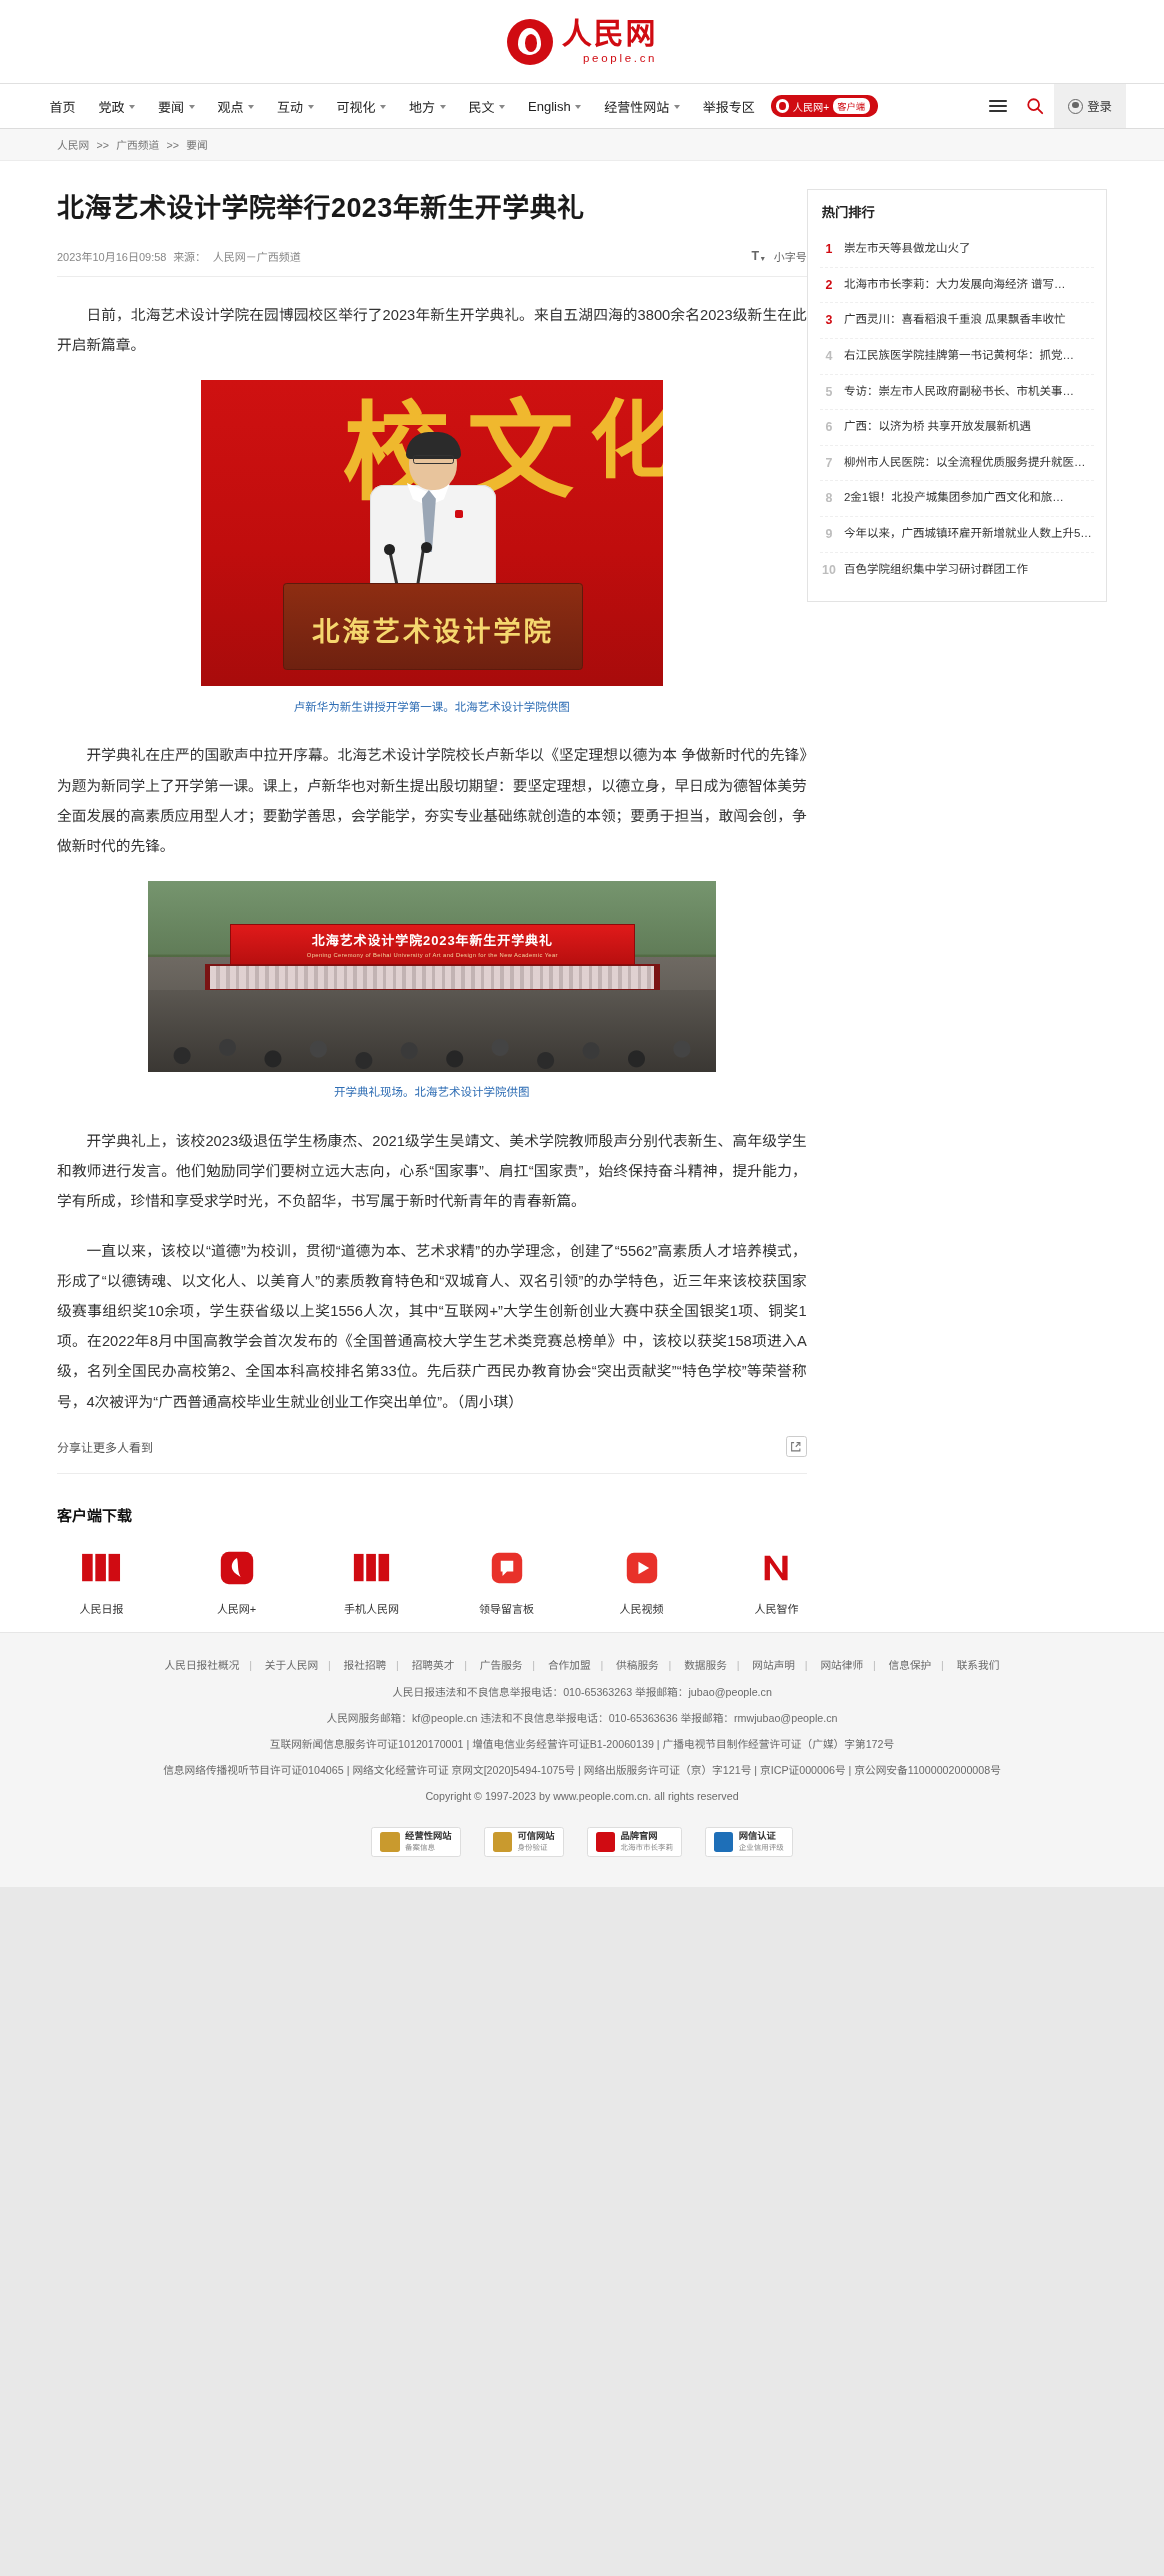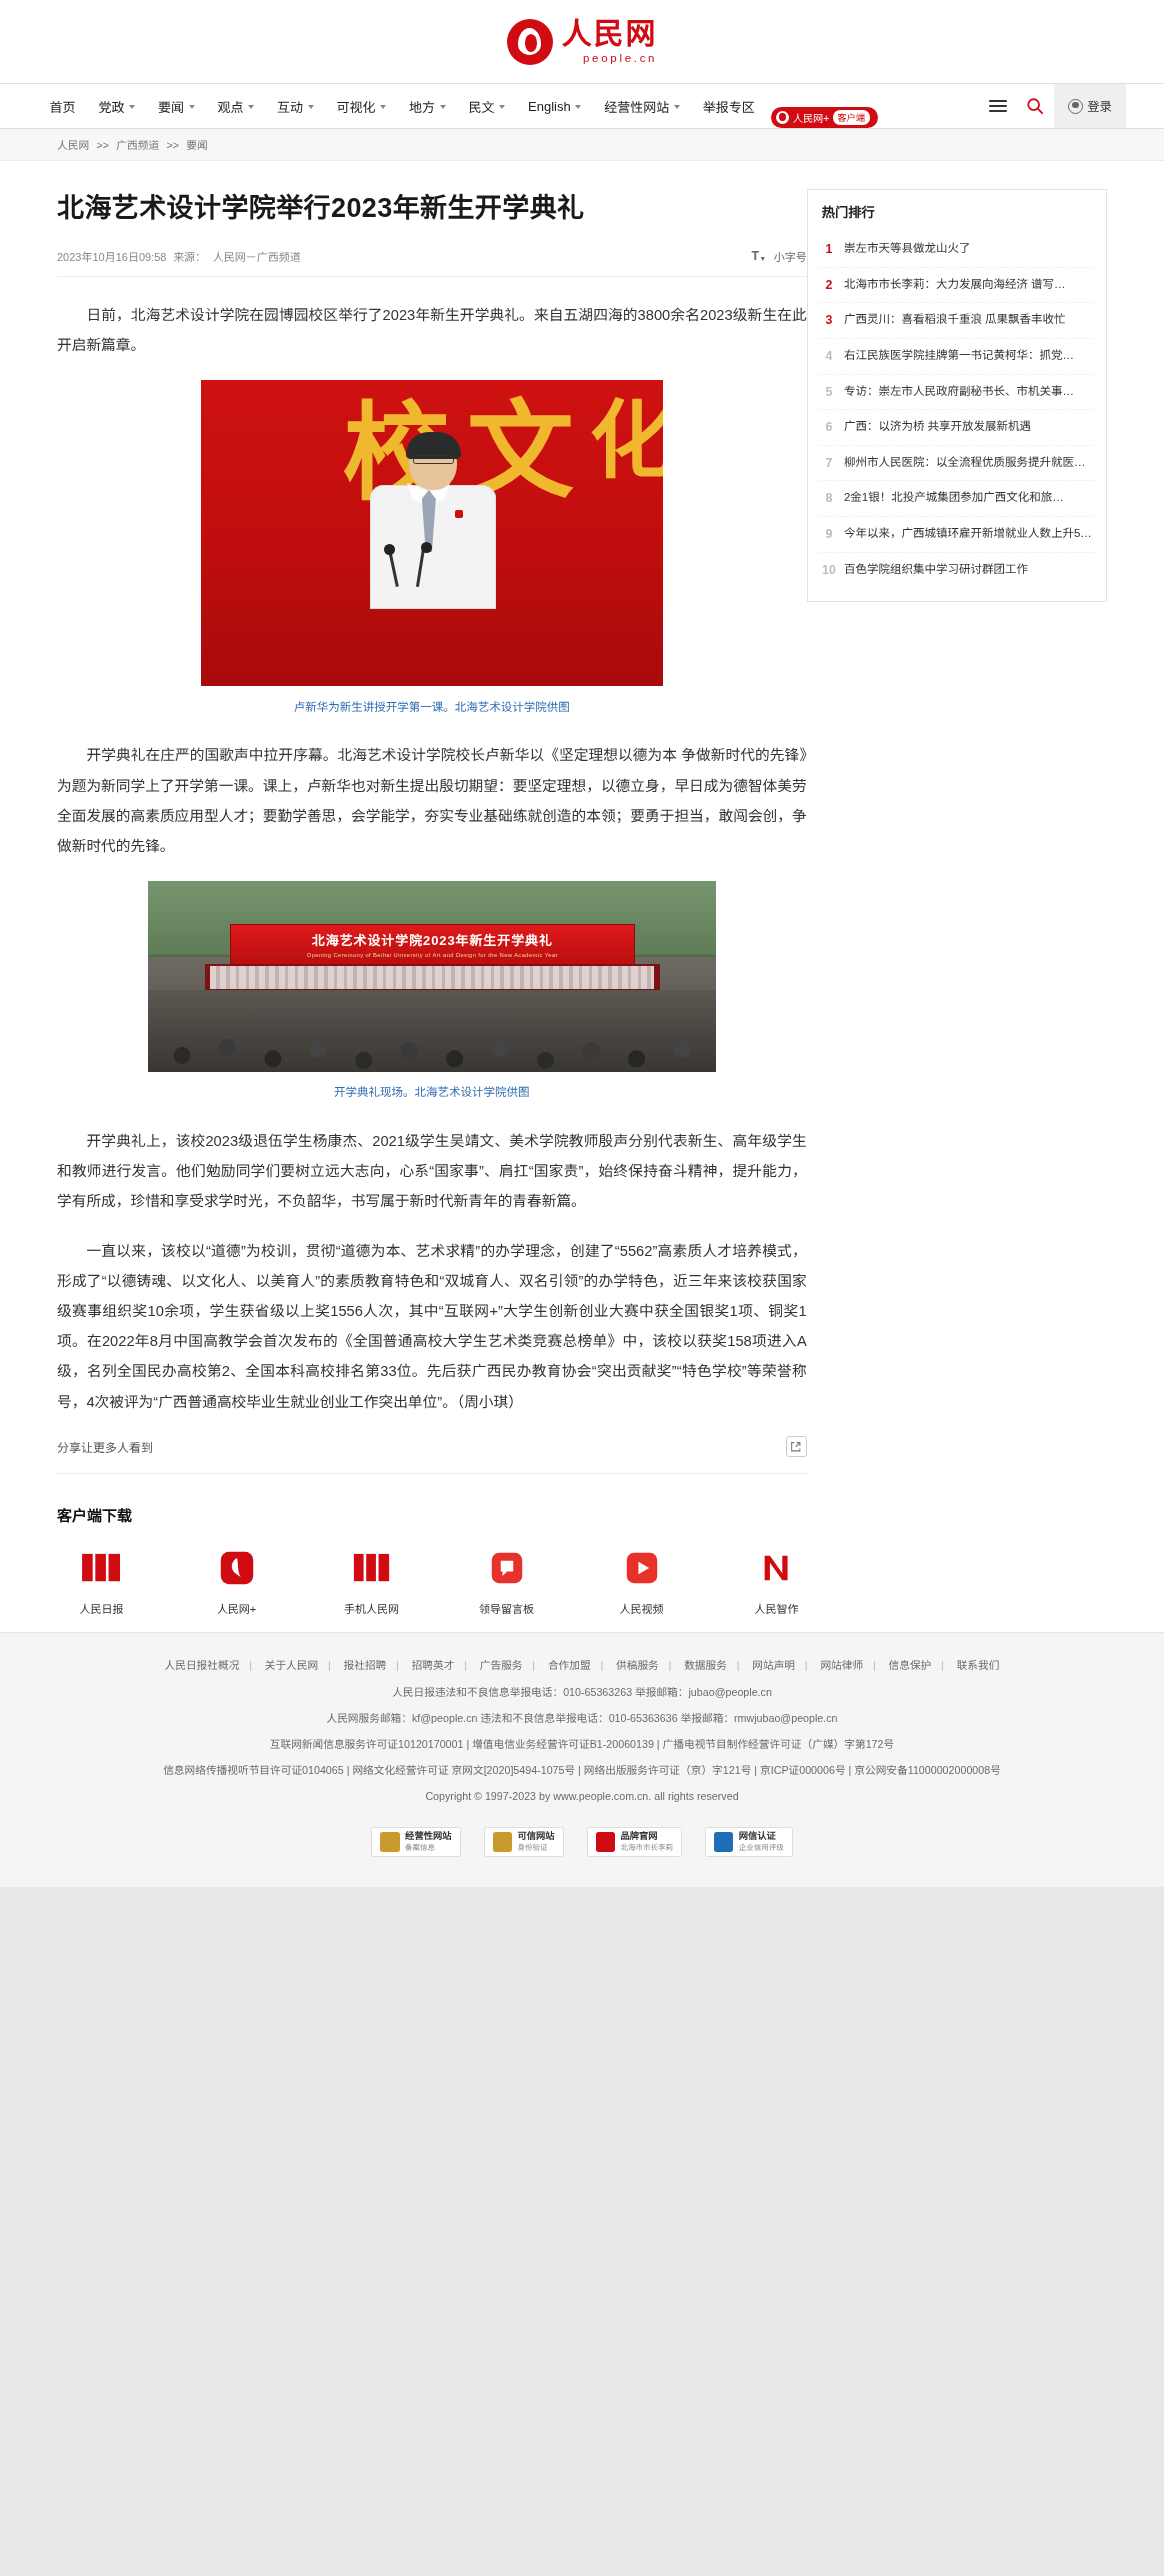--- a/index.html
+++ b/index.html
@@ -35,21 +35,21 @@
     background:#d00b12; z-index:2;
   }
   .logo-text { line-height:1; }
   .logo-cn { font-size:30px; font-weight:bold; color:#d00b12; letter-spacing:1.8px; }
   .logo-en { font-size:11.5px; color:#d00b12; letter-spacing:2.7px; margin-top:4.4px; text-align:right;}
 
   
   .nav-wrap { border-top:0.9px solid #e0e0e0; border-bottom:0.9px solid #dcdcdc; background:#fff; }
   .nav {
     max-width:1106px; margin:0 auto; height:44px;
-    display:flex; align-items:flex-end; gap:0; padding:0 9px;
+    display:flex; align-items:center; gap:0; padding:0 9px;
     font-size:13px;
   }
   .nav-item {
     padding:0 11.5px; height:44px; display:flex; align-items:center; gap:2.7px;
     color:#222; cursor:pointer; white-space:nowrap;
   }
   .caret { display:inline-block; width:0;height:0;
     border-left:3.6px solid transparent;border-right:3.6px solid transparent;
     border-top:4.4px solid #888; margin-left:1.8px; position:relative; top:0.9px;}
   .nav-spacer { flex:1; }
@@ -353,20 +353,23 @@
             <div class="p1-tie"></div>
             <div class="p1-pin"></div>
             <div class="p1-head"></div>
             <div class="p1-hair"></div>
             <div class="p1-glass"></div>
           </div>
           <div class="p1-mic"></div>
             <div class="p1-mic2"></div>
           <div class="p1-mich"></div>
             <div class="p1-mich2"></div>
+          <div class="p1-podium">
+            <div class="p1-podium-text">北海艺术设计学院</div>
+          </div>
         </div>
         <div class="caption">卢新华为新生讲授开学第一课。北海艺术设计学院供图</div>
       </div>
 
       <p class="para">开学典礼在庄严的国歌声中拉开序幕。北海艺术设计学院校长卢新华以《坚定理想以德为本 争做新时代的先锋》为题为新同学上了开学第一课。课上，卢新华也对新生提出殷切期望：要坚定理想，以德立身，早日成为德智体美劳全面发展的高素质应用型人才；要勤学善思，会学能学，夯实专业基础练就创造的本领；要勇于担当，敢闯会创，争做新时代的先锋。</p>
 
       <div class="figure">
         <div class="photo2">
           <div class="p2-trees"></div>
           <div class="p2-stage"></div>

